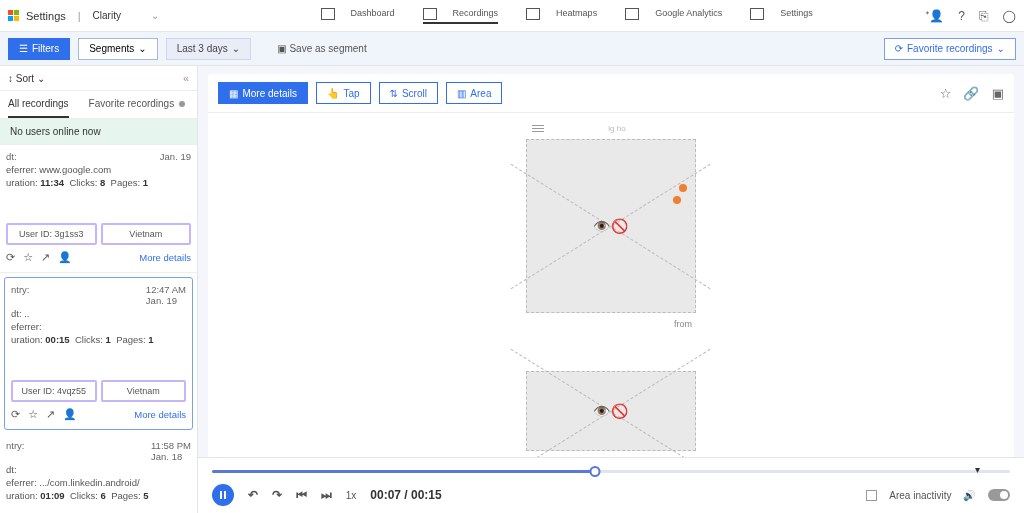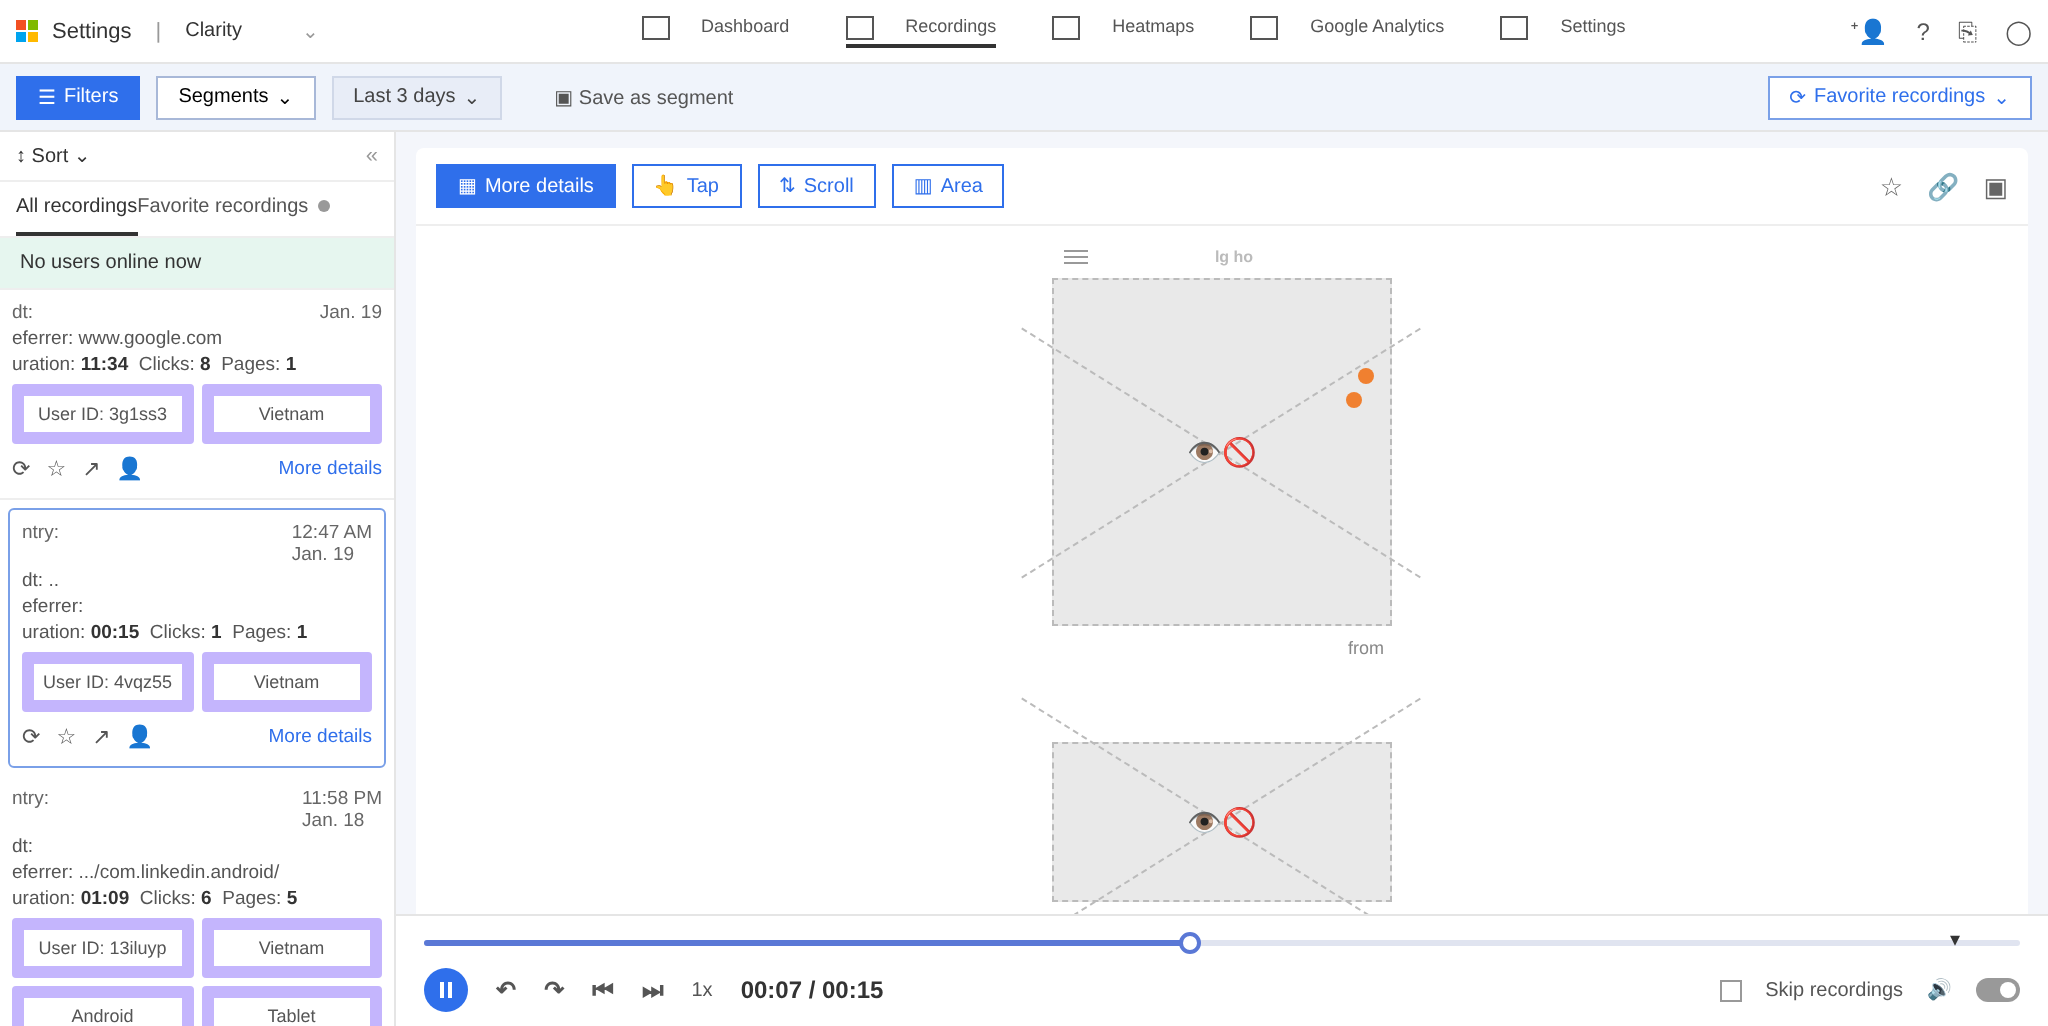--- a/index.html
+++ b/index.html
@@ -27,46 +27,46 @@
   .btn.light { background:#e8edf7; border-color:#d0d8e8; color:#444; }
   .spacer { flex:1; }
   .summarize { border:1px solid #7aa0e8; color:#2f6feb; background:#fff; }
   
   .body { display:flex; height:447px; }
   
   
   .sidebar { width:198px; border-right:1px solid #e5e5e5; display:flex; flex-direction:column; overflow:hidden; }
   .sort-row { display:flex; align-items:center; justify-content:space-between; padding:6px 8px; border-bottom:1px solid #eee; }
   .sort-row .lbl { font-size:10px; color:#333; }
-  .tabs { display:flex; padding:0 8px; border-bottom:1px solid #eee; }
+  .tabs { display:flex; gap:20px; padding:0 8px; border-bottom:1px solid #eee; }
   .tabs div { padding:7px 0; font-size:10px; color:#555; }
   .tabs .active { color:#333; border-bottom:2px solid #333; }
   .fav-dot { width:6px; height:6px; background:#999; border-radius:50%; display:inline-block; margin-left:2px; }
   .alert { background:#e6f6ef; padding:7px 10px; font-size:10px; color:#333; border-bottom:1px solid #eee; }
   .list { flex:1; overflow-y:auto; }
   .card { padding:6px 6px 8px 6px; border-bottom:1px solid #eee; font-size:9.5px; }
   .card.sel { border:1px solid #7aa0e8; border-radius:3px; margin:4px; }
   .card .r1 { display:flex; justify-content:space-between; color:#666; }
   .card .line { color:#555; margin-top:2px; }
   .card .line b { color:#333; font-weight:600; }
   .chips { display:flex; gap:4px; margin-top:4px; }
-  .chip { flex:1; border:6px solid #c4b5fd; border-radius:2px; padding:4px 0; text-align:center; font-size:9px; color:#555; }
+  .chip { flex:1; border:2px solid #c4b5fd; border-radius:2px; padding:4px 0; text-align:center; font-size:9px; color:#555;margin-top:31px; }
   .card-foot { display:flex; justify-content:space-between; align-items:center; margin-top:6px; }
   .icons { display:flex; gap:8px; color:#555; font-size:11px; }
   .more-link { color:#2f6feb; font-size:9.5px; cursor:pointer; }
 
   
   .viewer { flex:1; display:flex; flex-direction:column; background:#f4f6fb; }
   .view-tb { display:flex; align-items:center; gap:8px; padding:8px 10px; background:#fff; border-bottom:1px solid #eee; margin:8px 10px 0 10px; border-radius:4px 4px 0 0; }
   .view-tb .btn { border-color:#2f6feb; color:#2f6feb; }
   .view-tb .btn.primary { color:#fff; }
   .view-actions { margin-left:auto; display:flex; gap:12px; color:#666; font-size:13px; }
   .stage { flex:1; background:#fff; margin:0 10px; position:relative; overflow:hidden; display:flex; justify-content:center; }
   .screen-outer { width:170px; margin-top:4px; }
-  .screen-hdr { height:22px; display:flex; align-items:center; padding:0 6px; color:#bbb; font-size:8px; justify-content:space-between;font-weight:bold; }
+  .screen-hdr { height:22px; display:flex; align-items:center; padding:0 6px; color:#bbb; font-size:8px; justify-content:space-between; }
   .hamb { width:12px; display:flex; flex-direction:column; gap:2px; }
   .hamb span { height:1px; background:#999; }
   .ph { border:1px dashed #bbb; background:#e9e9e9; position:relative; display:flex; align-items:center; justify-content:center; }
   .ph.h1 { height:174px; }
   .ph.h2 { height:80px; }
   .ph::before, .ph::after { content:""; position:absolute; width:140%; border-top:1px dashed #bbb; top:50%; left:-20%; }
   .ph::before { transform:rotate(32deg); }
   .ph::after { transform:rotate(-32deg); }
   .ph-icon { font-size:14px; color:#777; position:relative; z-index:1; }
   .dot1, .dot2 { position:absolute; width:8px; height:8px; background:#f08030; border-radius:50%; z-index:2; }
@@ -277,20 +277,20 @@
             <span></span>
           </div>
         <span class="ctrl-i">↶</span>
         <span class="ctrl-i">↷</span>
         <span class="ctrl-i">⏮</span>
         <span class="ctrl-i">⏭</span>
         <span class="speed">1x</span>
         <span class="time">00:07 / 00:15</span>
         <div class="right-ctrl">
           <span class="chk"></span>
-          <span>Skip recordings</span>
+          <span>Area inactivity</span>
           <span>🔊</span>
           <span class="toggle"></span>
         </div>
       </div>
     </div>
   </div>
 </div>
 
 </body></html>

